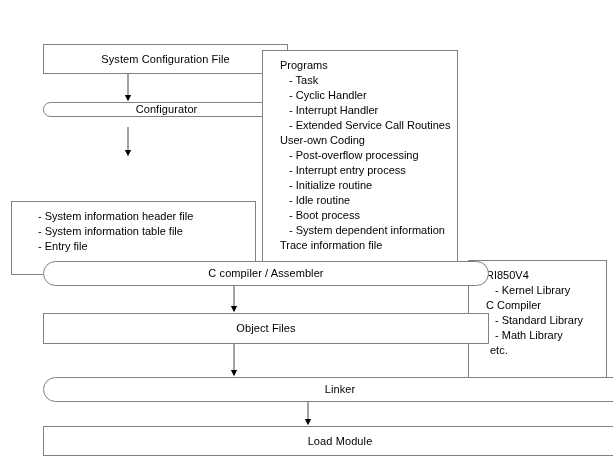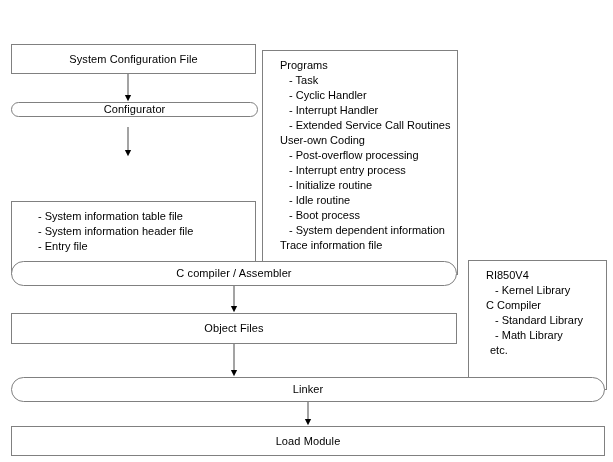--- a/index.html
+++ b/index.html
@@ -33,20 +33,21 @@
     background: #ffffff;
     border: 1px solid #808080;
   }
   .node.rounded {
     border-radius: 14px;
   }
   .node.centered {
     display: flex;
     align-items: center;
     justify-content: center;
+    margin-left: 32px;
   }
   .node-label {
     font-size: 11px;
     line-height: 13px;
     letter-spacing: 0.1px;
     white-space: nowrap;
   }
   .listbox {
     padding: 7px 0 0 0;
     margin-top: 44px;
@@ -101,22 +102,22 @@
 
   <div class="node centered" style="left:11px; top:44px; width:245px; height:30px;">
     <span class="node-label">System Configuration File</span>
   </div>
 
   <div class="node rounded centered" style="left:11px; top:102px; width:247px; height:15px;">
     <span class="node-label">Configurator</span>
   </div>
 
   <div class="node listbox" style="left:11px; top:157px; width:245px; height:74px;">
+    <div class="sub">- System information header file</div>
     <div class="sub">- System information table file</div>
-    <div class="sub">- System information header file</div>
     <div class="sub">- Entry file</div>
   </div>
 
   <div class="node listbox" style="left:262px; top:6px; width:196px; height:225px;">
     <div class="heading">Programs</div>
     <div class="sub">- Task</div>
     <div class="sub">- Cyclic Handler</div>
     <div class="sub">- Interrupt Handler</div>
     <div class="sub">- Extended Service Call Routines</div>
     <div class="heading">User-own Coding</div>

